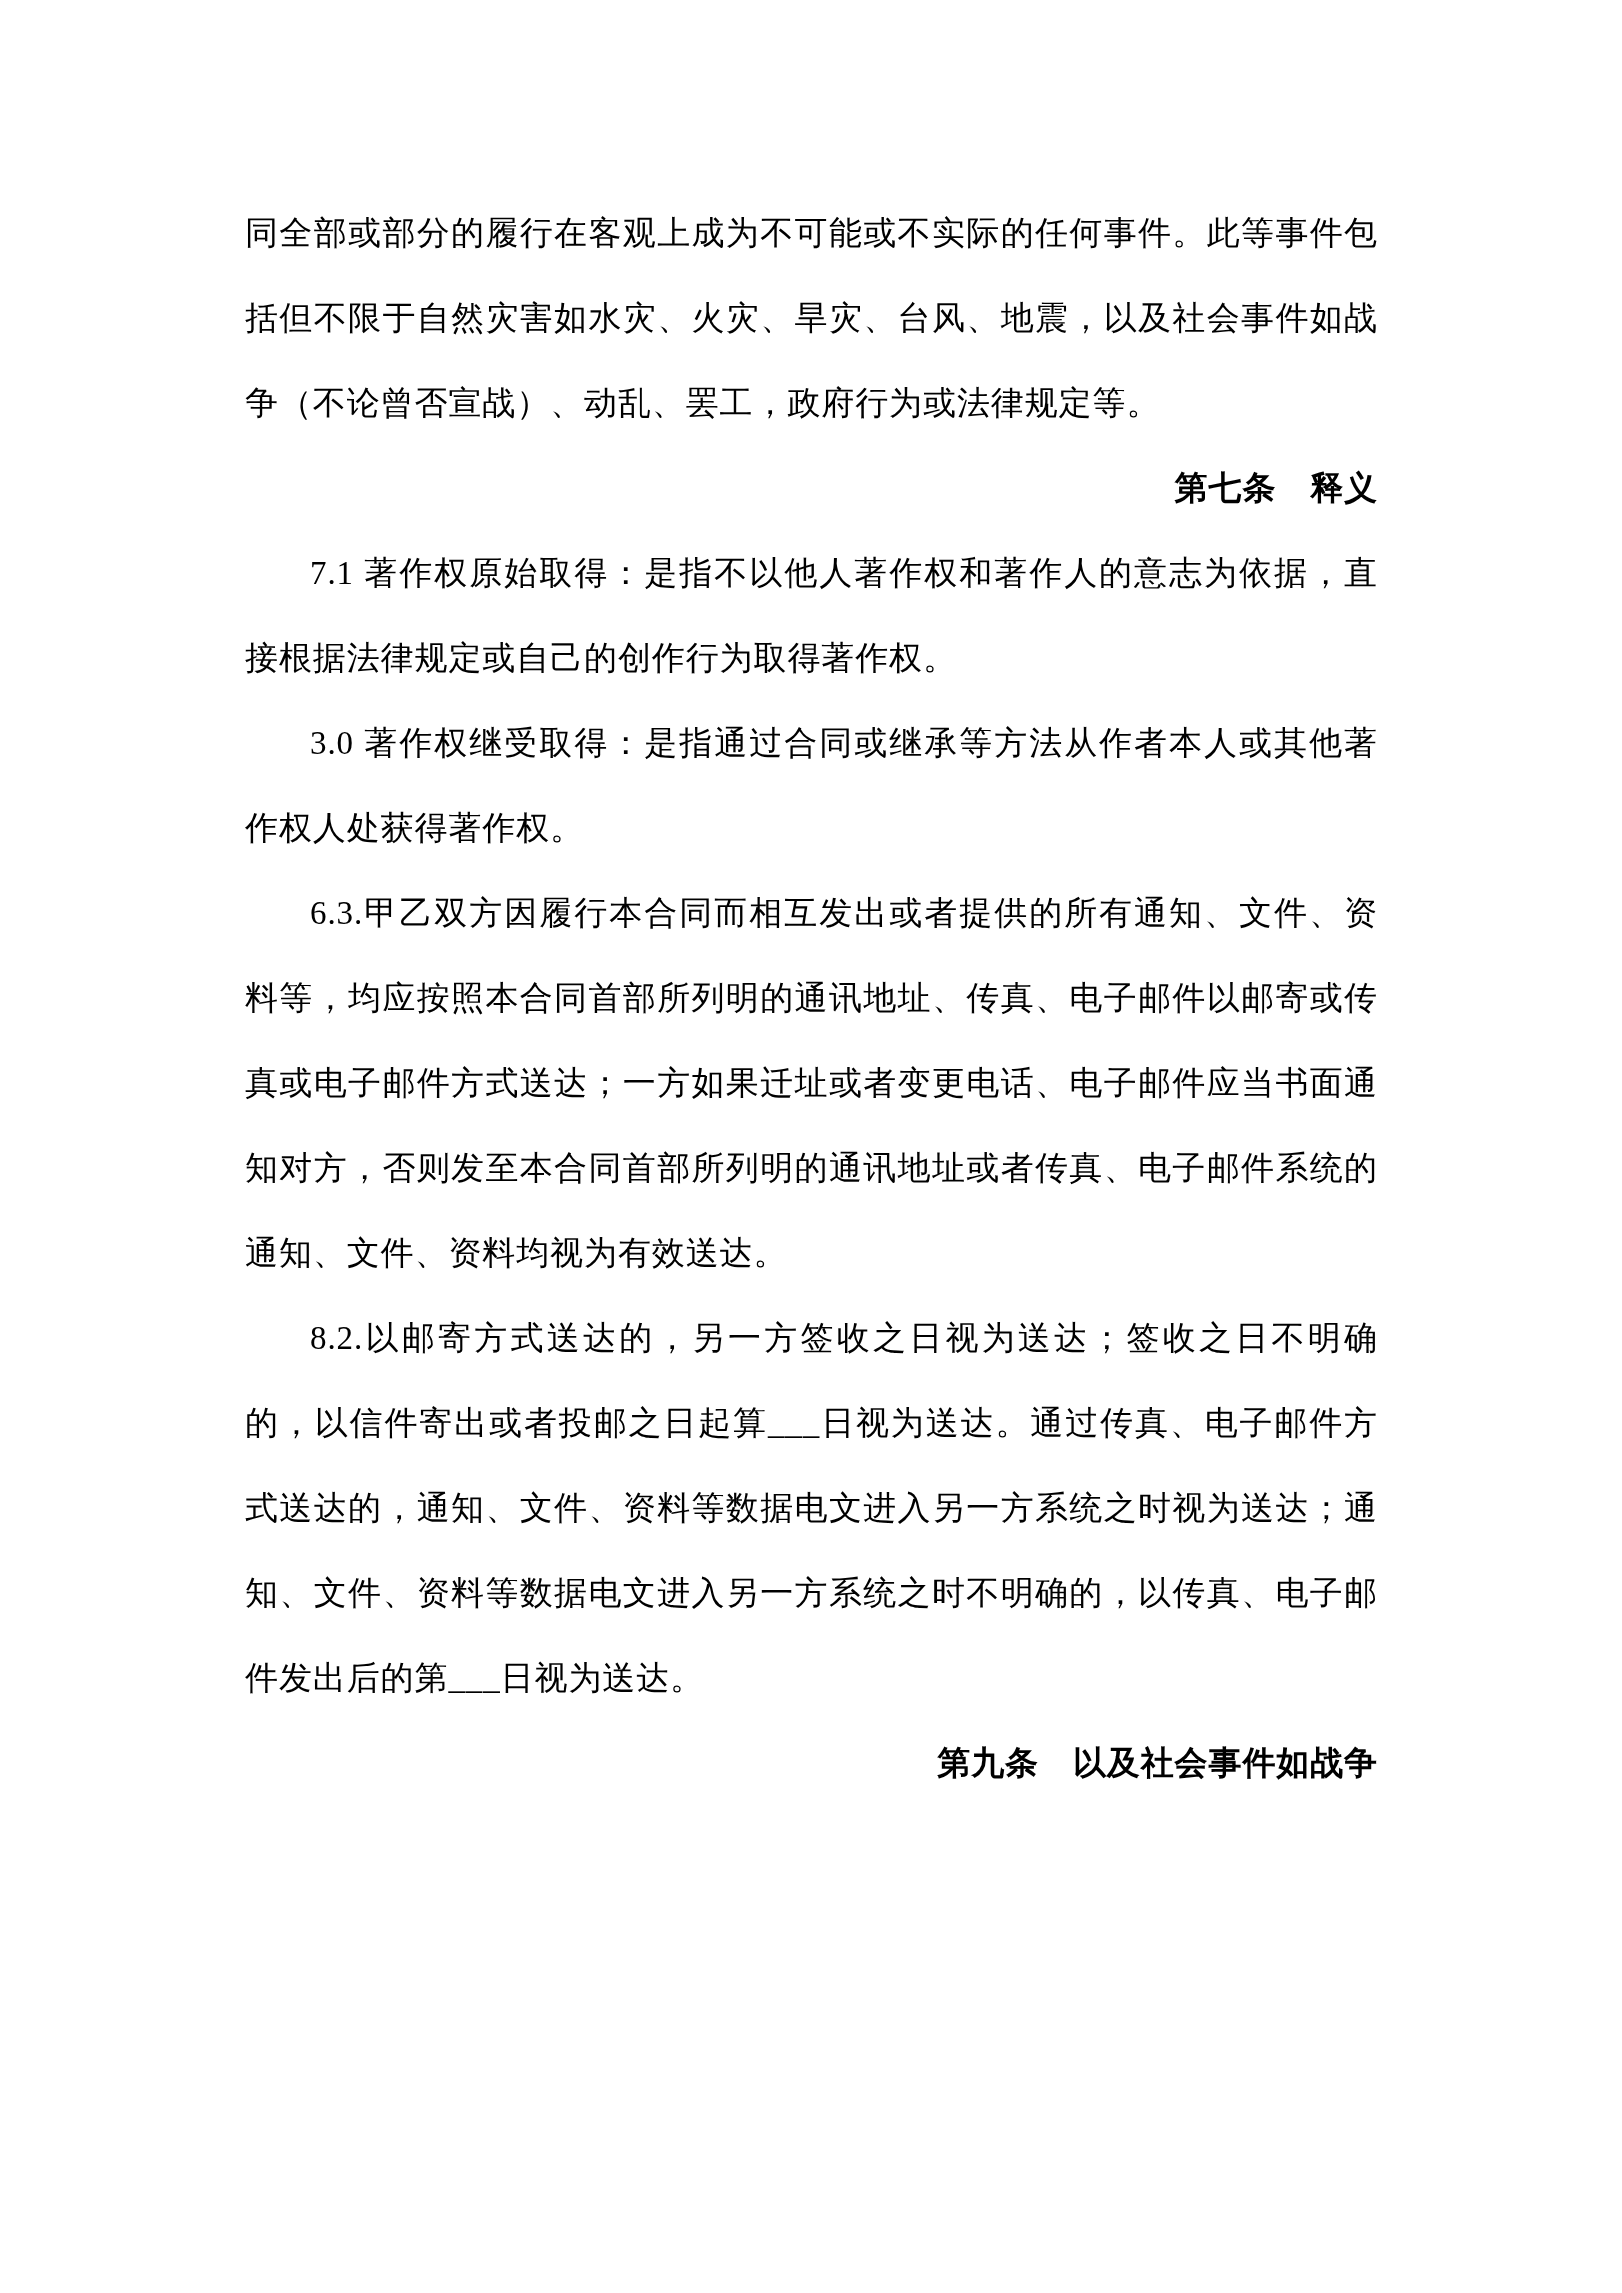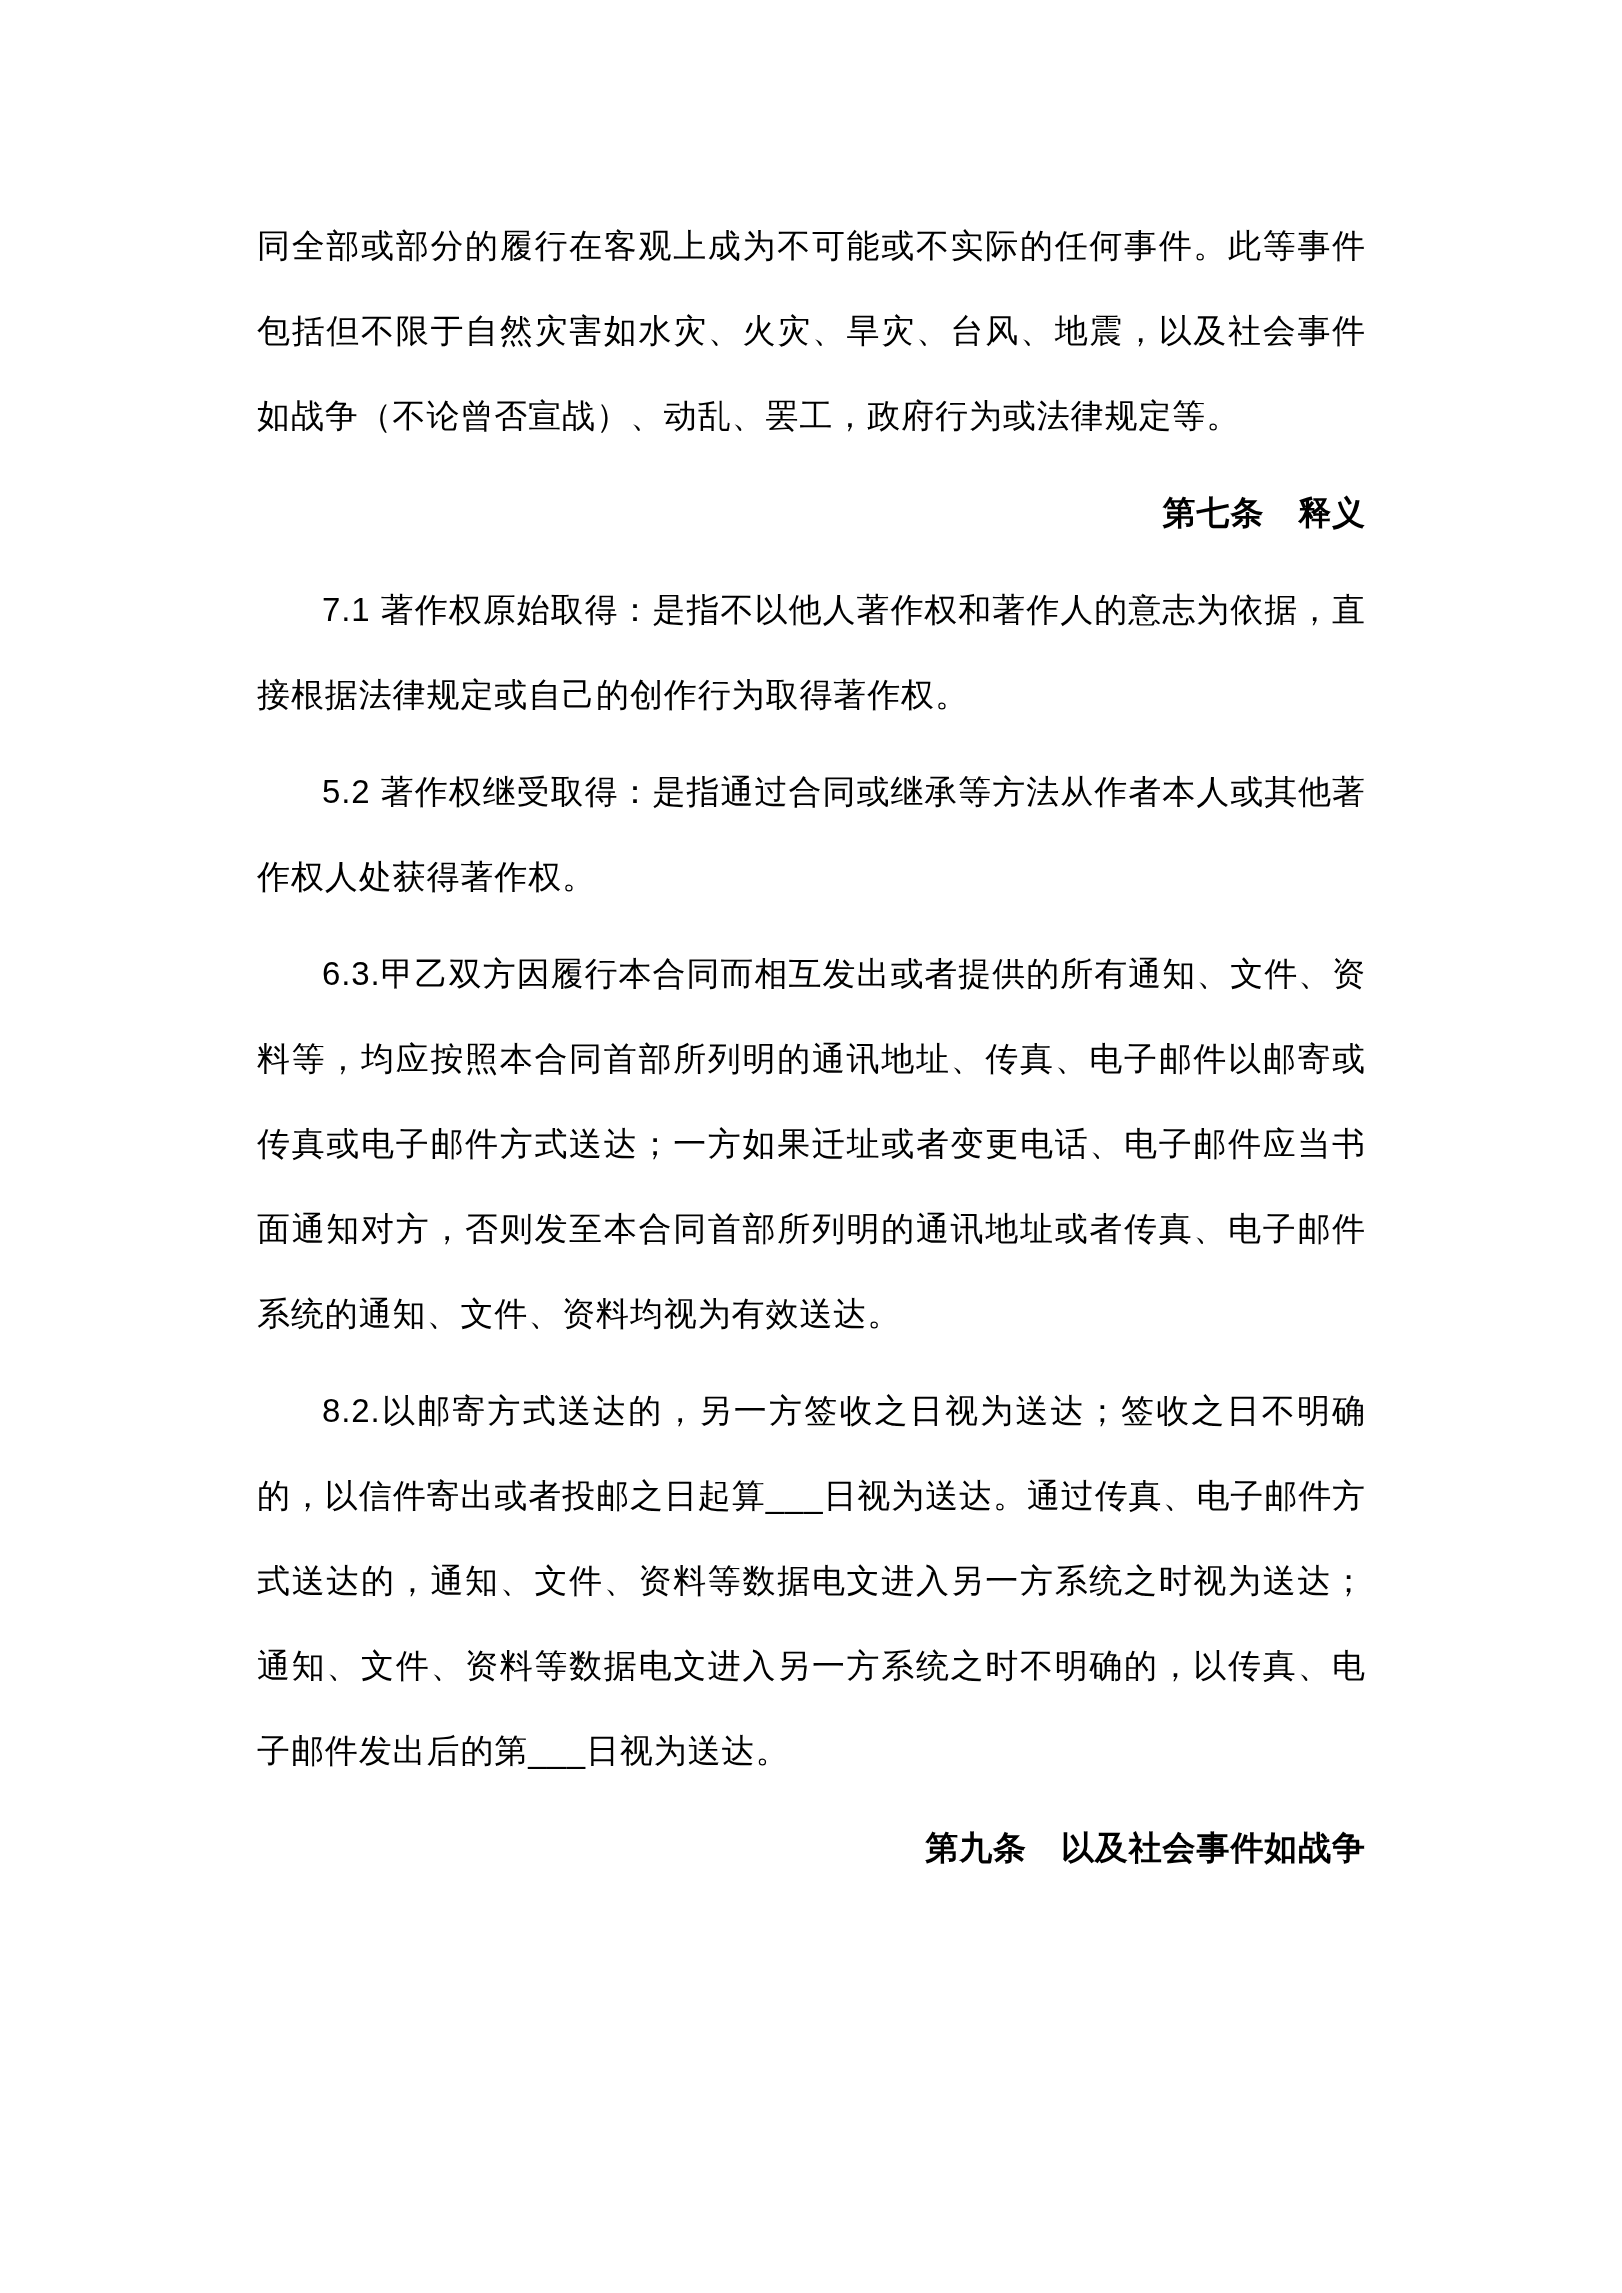--- a/index.html
+++ b/index.html
@@ -18,47 +18,48 @@
       font-family: "Liberation Sans", sans-serif;
       color: #000000;
     }
     .content {
       position: absolute;
       left: 245px;
       right: 245px;
       top: 191px;
     }
     .para {
-      margin: 12px;
+      margin: 0;
       font-size: 33px;
       line-height: 85px;
       color: #000000;
       text-align: justify;
       text-justify: inter-ideograph;
       word-break: break-all;
       overflow-wrap: break-word;
       text-indent: 65px;
       letter-spacing: 0.9px;
       font-weight: 400;
+      font-family: Liberation Serif, serif;
     }
     .para.no-indent {
       text-indent: 0;
     }
     .para.heading {
       font-weight: 700;
       text-align: right;
     }
   </style>
 </head>
 <body>
 
 <div class="page" style="background: rgb(255, 255, 255); color: rgb(0, 0, 0);">
   <div class="content" id="doc-content">
       <p class="para body no-indent">同全部或部分的履行在客观上成为不可能或不实际的任何事件。此等事件包括但不限于自然灾害如水灾、火灾、旱灾、台风、地震，以及社会事件如战争（不论曾否宣战）、动乱、罢工，政府行为或法律规定等。</p>
       <p class="para heading">第七条　释义</p>
       <p class="para body">7.1 著作权原始取得：是指不以他人著作权和著作人的意志为依据，直接根据法律规定或自己的创作行为取得著作权。</p>
-      <p class="para body">5.2 著作权继受取得：是指通过合同或继承等方法从作者本人或其他著作权人处获得著作权。</p>
+      <p class="para body">3.0 著作权继受取得：是指通过合同或继承等方法从作者本人或其他著作权人处获得著作权。</p>
       <p class="para body">6.3.甲乙双方因履行本合同而相互发出或者提供的所有通知、文件、资料等，均应按照本合同首部所列明的通讯地址、传真、电子邮件以邮寄或传真或电子邮件方式送达；一方如果迁址或者变更电话、电子邮件应当书面通知对方，否则发至本合同首部所列明的通讯地址或者传真、电子邮件系统的通知、文件、资料均视为有效送达。</p>
       <p class="para body">8.2.以邮寄方式送达的，另一方签收之日视为送达；签收之日不明确的，以信件寄出或者投邮之日起算___日视为送达。通过传真、电子邮件方式送达的，通知、文件、资料等数据电文进入另一方系统之时视为送达；通知、文件、资料等数据电文进入另一方系统之时不明确的，以传真、电子邮件发出后的第___日视为送达。</p>
       <p class="para heading">第九条　以及社会事件如战争</p>
     </div>
 </div>
 
 
 </body></html>

